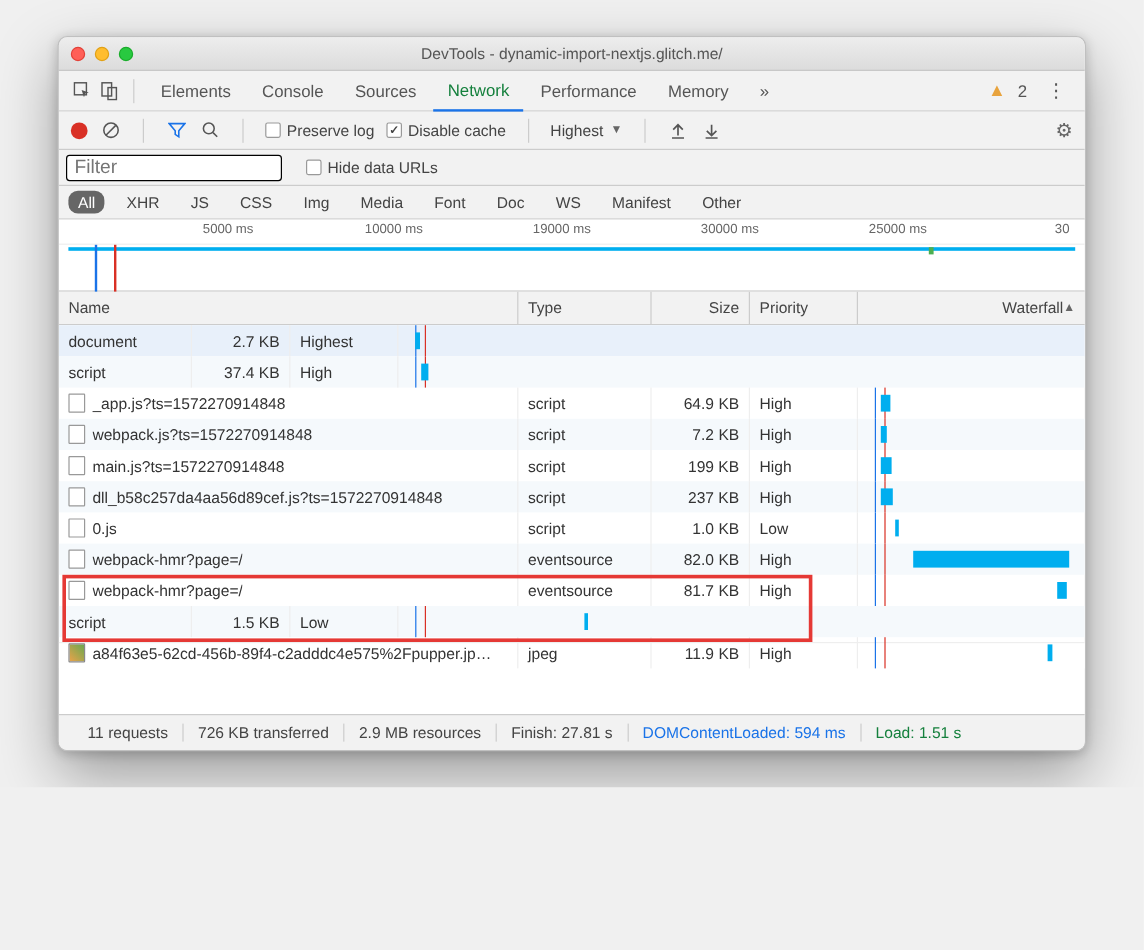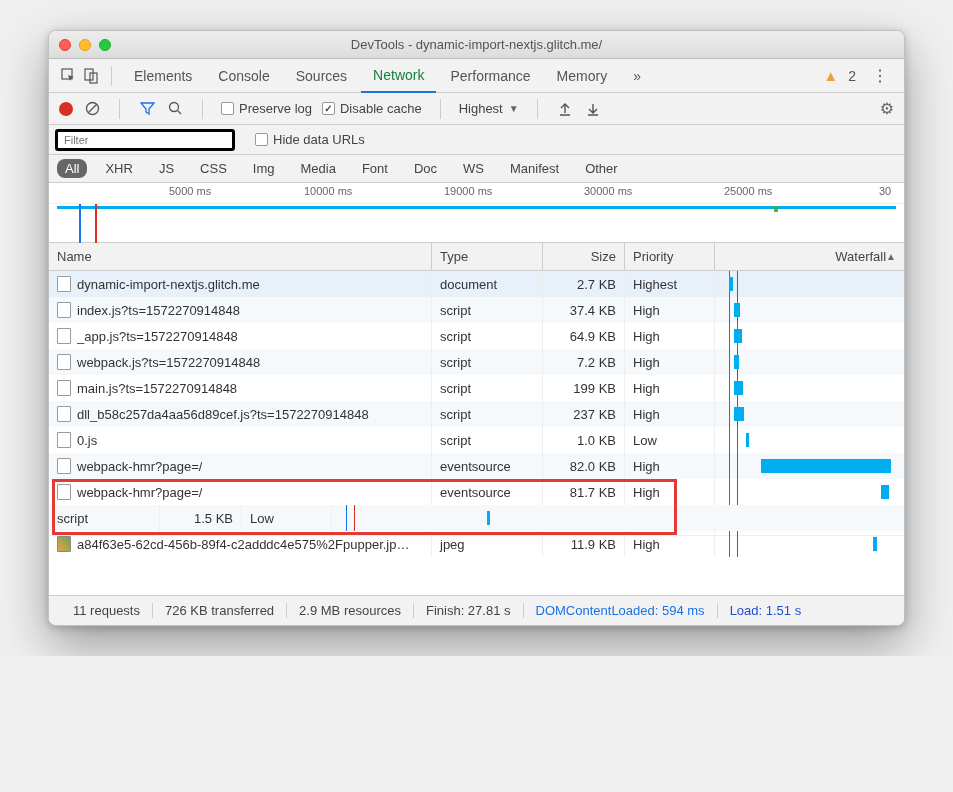--- a/index.html
+++ b/index.html
@@ -24,21 +24,21 @@
     .rec-dot { width: 14px; height: 14px; border-radius: 50%; background: #d93025; }
     .tb-icon { width: 18px; height: 18px; display: flex; align-items: center; justify-content: center; color: #555; }
     .tb-icon.blue { color: #1a73e8; }
     .checkbox { width: 13px; height: 13px; border: 1px solid #999; border-radius: 2px; display: inline-flex; align-items: center; justify-content: center; font-size: 10px; background: #fff; }
     .checkbox.checked::after { content: "✓"; color: #444; font-weight: bold; }
     .cb-wrap { display: flex; align-items: center; gap: 5px; }
     .select { display: flex; align-items: center; gap: 6px; }
     .select .arrow { font-size: 10px; color: #666; }
     .toolbar .gear { margin-left: auto; font-size: 16px; color: #666; }
     .filterbar { height: 30px; background: #f2f2f2; border-bottom: 1px solid #ccc; display: flex; align-items: center; padding: 0 6px; gap: 20px; font-size: 13px; color: #444; }
-    .filter-input { width: 180px; height: 22px; border: 3px solid #000000; border-radius: 3px; padding: 0 6px; font-size: 11px; color: #6d28d9; background: #fff; outline: none; }
+    .filter-input { width: 180px; height: 22px; border: 1px solid #000000; border-radius: 3px; padding: 0 6px; font-size: 16px; color: #6d28d9; background: #fff; outline: none; }
     .chipsbar { background: #f2f2f2; border-bottom: 1px solid #ccc; display: flex; align-items: center; padding: 4px 8px; gap: 10px; font-size: 13px; color: #444; }
     .chip { padding: 2px 8px; border-radius: 8px; }
     .chip.active { background: #666; color: #fff; }
     .timeline { height: 60px; background: #fff; border-bottom: 1px solid #ccc; position: relative; }
     .tl-ticks { height: 20px; position: relative; font-size: 11px; color: #666; }
     .tl-tick { position: absolute; top: 2px; }
     .tl-body { height: 40px; position: relative; border-top: 1px solid #eee; }
     .tl-blue-line { position: absolute; top: 2px; left: 8px; right: 8px; height: 3px; background: #00aeef; }
     .tl-v { position: absolute; top: 0; bottom: 0; width: 2px; }
     .headers { height: 28px; background: #f2f2f2; border-bottom: 1px solid #ccc; display: flex; font-size: 13px; color: #444; }
@@ -59,21 +59,21 @@
     .name-text { overflow: hidden; text-overflow: ellipsis; white-space: nowrap; }
     .wf-cell { position: relative; border-right: none; padding: 0; }
     .wfbar { position: absolute; height: 14px; top: 6px; background: #00aeef; }
     .wfline-v { position: absolute; top: 0; bottom: 0; width: 1px; }
     .redbox { border: 3px solid #e53935; margin-top: -78px; margin-left: 3px; width: 625px; height: 56px; pointer-events: none; position: relative; z-index: 5; }
     .gap { height: 60px; background: #fff; border-top: 1px solid #eee; }
     .statusbar { height: 30px; background: #f2f2f2; border-top: 1px solid #ccc; display: flex; align-items: center; padding: 0 12px; font-size: 13px; color: #444; gap: 0; }
     .status-seg { padding: 0 12px; border-right: 1px solid #ccc; }
     .status-seg:last-child { border-right: none; }
     .stat-blue { color: #1a73e8; }
-    .stat-red { color: #1d4ed8; }
+    .stat-red { color: #15803d; }
     .sort-tri { font-size: 10px; color: #666; }
   </style>
 </head>
 <body>
 
 <div class="window">
 
   <div class="titlebar">
     <div class="lights">
       <div class="light red"></div>
@@ -204,38 +204,30 @@
     <div class="hcell col-size">Size</div>
     <div class="hcell col-pri">Priority</div>
     <div class="hcell col-wf">
       <span>Waterfall</span>
       <span class="sort-tri">▲</span>
     </div>
   </div>
 
   <div class="rows" id="rows-container">
       <div class="row sel">
-        <div class="cell col-name name-cell">
-          <span class="file-icon "></span>
-          <span class="name-text">dynamic-import-nextjs.glitch.me</span>
-        </div>
         <div class="cell col-type">document</div>
         <div class="cell col-size">2.7 KB</div>
         <div class="cell col-pri">Highest</div>
         <div class="cell col-wf wf-cell">
           <div class="wfline-v" style="left:14px;background:#1a73e8"></div>
           <div class="wfline-v" style="left:22px;background:#d93025"></div>
           <div class="wfbar" style="left:14px;width:4px"></div>
         </div>
       </div>
       <div class="row">
-        <div class="cell col-name name-cell">
-          <span class="file-icon "></span>
-          <span class="name-text">index.js?ts=1572270914848</span>
-        </div>
         <div class="cell col-type">script</div>
         <div class="cell col-size">37.4 KB</div>
         <div class="cell col-pri">High</div>
         <div class="cell col-wf wf-cell">
           <div class="wfline-v" style="left:14px;background:#1a73e8"></div>
           <div class="wfline-v" style="left:22px;background:#d93025"></div>
           <div class="wfbar" style="left:19px;width:6px"></div>
         </div>
       </div>
       <div class="row">

